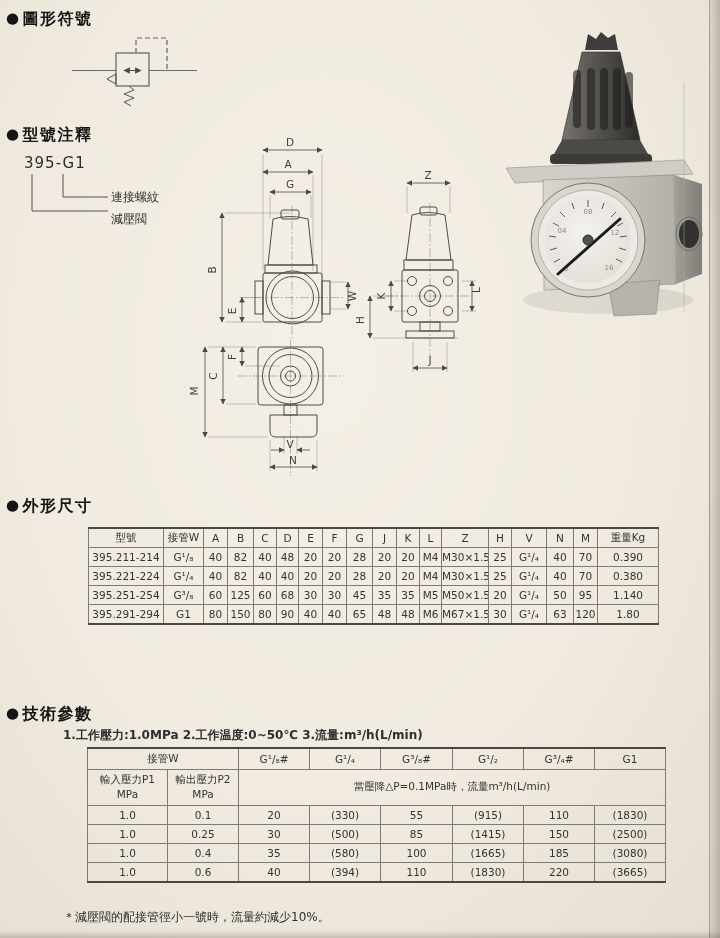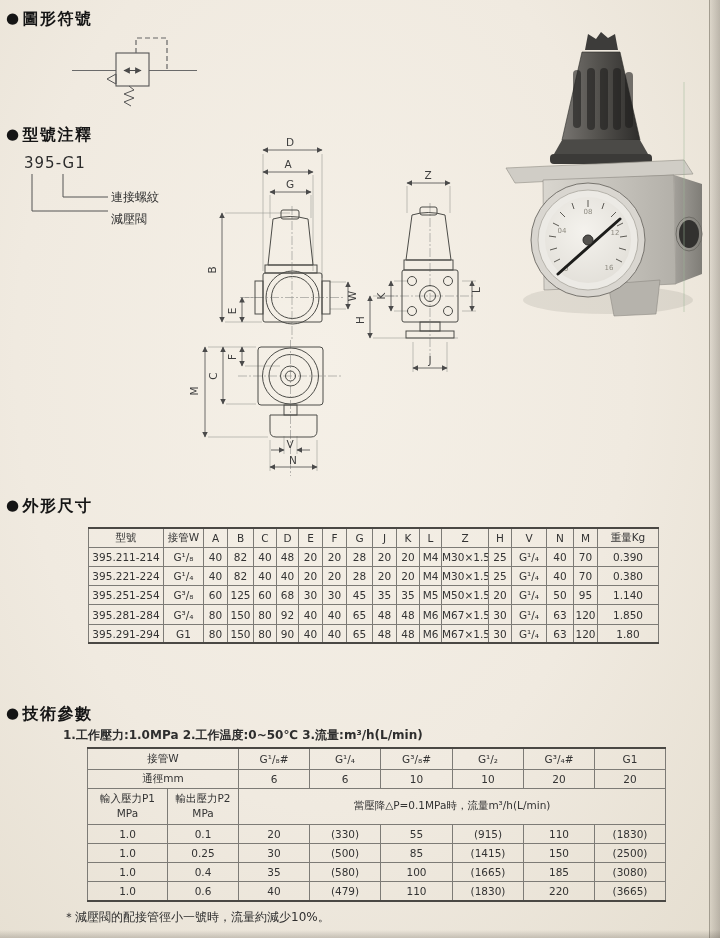--- a/index.html
+++ b/index.html
@@ -371,40 +371,20 @@
           <td>35</td>
           <td>M5</td>
           <td>M50×1.5</td>
           <td>20</td>
           <td>G¹/₄</td>
           <td>50</td>
           <td>95</td>
           <td>1.140</td>
         </tr>
         <tr>
-          <td>395.281-284</td>
-          <td>G³/₄</td>
-          <td>80</td>
-          <td>150</td>
-          <td>80</td>
-          <td>92</td>
-          <td>40</td>
-          <td>40</td>
-          <td>65</td>
-          <td>48</td>
-          <td>48</td>
-          <td>M6</td>
-          <td>M67×1.5</td>
-          <td>30</td>
-          <td>G¹/₄</td>
-          <td>63</td>
-          <td>120</td>
-          <td>1.850</td>
-        </tr>
-        <tr>
           <td>395.291-294</td>
           <td>G1</td>
           <td>80</td>
           <td>150</td>
           <td>80</td>
           <td>90</td>
           <td>40</td>
           <td>40</td>
           <td>65</td>
           <td>48</td>
@@ -440,29 +420,20 @@
     </colgroup>
     <thead>
       <tr class="r1">
         <td colspan="2">接管W</td>
         <td>G¹/₈#</td>
         <td>G¹/₄</td>
         <td>G³/₈#</td>
         <td>G¹/₂</td>
         <td>G³/₄#</td>
         <td>G1</td>
-      </tr>
-      <tr class="r2">
-        <td colspan="2">通徑mm</td>
-        <td>6</td>
-        <td>6</td>
-        <td>10</td>
-        <td>10</td>
-        <td>20</td>
-        <td>20</td>
       </tr>
       <tr class="r3">
         <td class="twoline">
           <div>輸入壓力P1</div>
           <div>MPa</div>
         </td>
         <td class="twoline">
           <div>輸出壓力P2</div>
           <div>MPa</div>
         </td>
@@ -497,21 +468,21 @@
           <td>(580)</td>
           <td>100</td>
           <td>(1665)</td>
           <td>185</td>
           <td>(3080)</td>
         </tr>
         <tr>
           <td>1.0</td>
           <td>0.6</td>
           <td>40</td>
-          <td>(479)</td>
+          <td>(394)</td>
           <td>110</td>
           <td>(1830)</td>
           <td>220</td>
           <td>(3665)</td>
         </tr>
       </tbody>
   </table>
 
   <div class="abs footnote" style="left:63px;top:909px;">＊減壓閥的配接管徑小一號時，流量約減少10%。</div>
 

